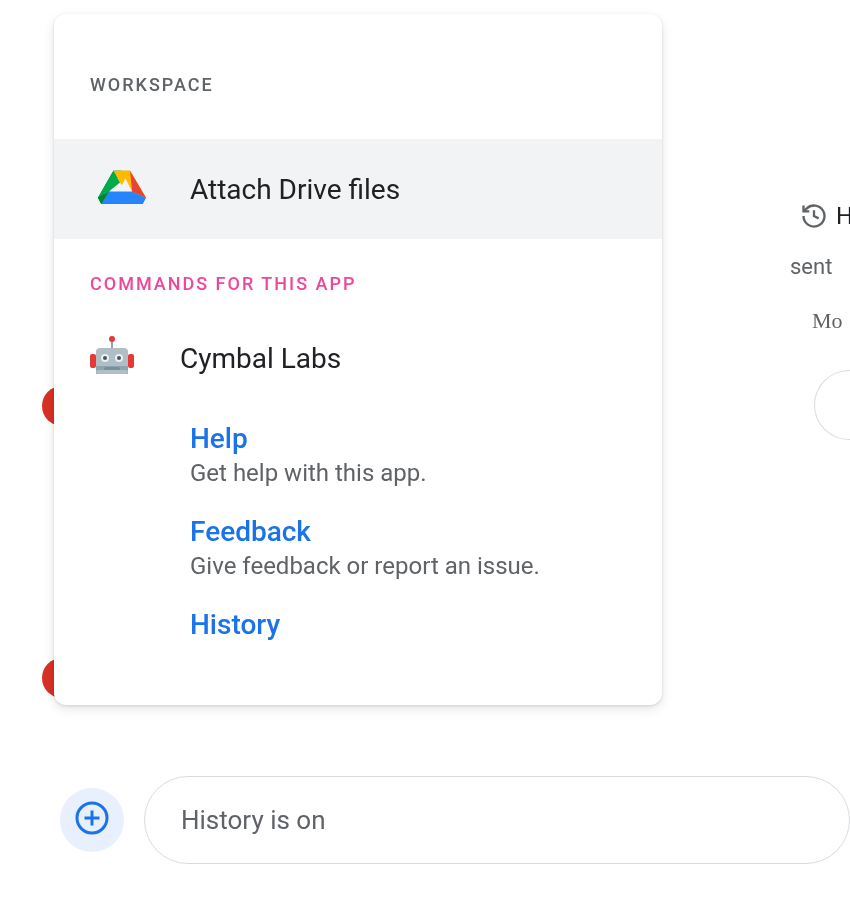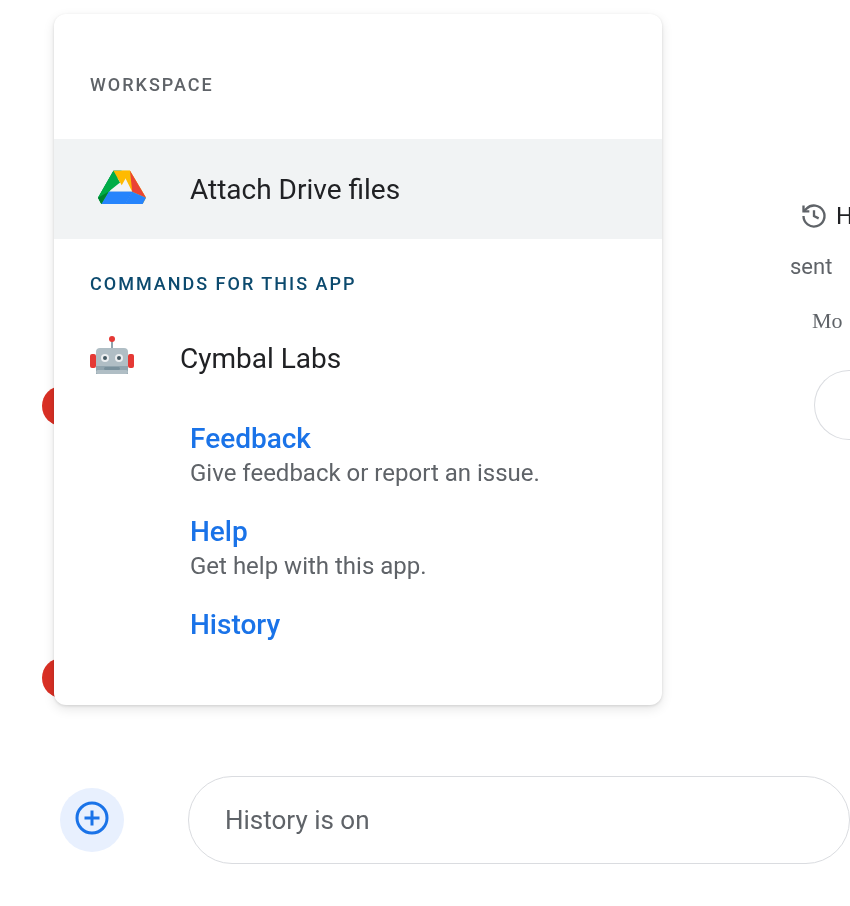--- a/index.html
+++ b/index.html
@@ -48,21 +48,21 @@
     .drive-label {
       font-size: 28px;
       color: #202124;
       margin-left: 44px;
       font-weight: 400;
     }
     .commands-header {
       font-size: 18px;
       font-weight: 500;
       letter-spacing: 2px;
-      color: #0c4a6e;
+      color: #ec4899;
       padding: 34px 20px 28px 36px;
     }
     .app-row {
       display: flex;
       align-items: center;
       padding: 12px 36px 12px 34px;
     }
     .app-icon {
       width: 48px;
       height: 48px;
@@ -93,21 +93,20 @@
       color: #5f6368;
       font-weight: 400;
     }
     .composer-bar {
       position: absolute;
       top: 776px;
       left: 60px;
       right: 0;
       display: flex;
       align-items: center;
-      gap: 44px;
     }
     .plus-button {
       width: 64px;
       height: 64px;
       border-radius: 50%;
       background: #e8f0fe;
       display: flex;
       align-items: center;
       justify-content: center;
       cursor: pointer;
@@ -239,26 +238,26 @@
         <rect x="16" y="33" width="16" height="3" rx="1.5" fill="#78909c"></rect>
         <line x1="24" y1="14" x2="24" y2="6" stroke="#90a4ae" stroke-width="2"></line>
         <circle cx="24" cy="5" r="3" fill="#e53935"></circle>
       </svg>
     </span>
     <span class="app-label">Cymbal Labs</span>
   </div>
 
   <div class="command-list">
     <div class="command-item">
+      <div class="command-title">Help</div>
+      <div class="command-desc">Get help with this app.</div>
+    </div>
+    <div class="command-item">
       <div class="command-title">Feedback</div>
       <div class="command-desc">Give feedback or report an issue.</div>
-    </div>
-    <div class="command-item">
-      <div class="command-title">Help</div>
-      <div class="command-desc">Get help with this app.</div>
     </div>
     <div class="command-item">
       <div class="command-title">History</div>
     </div>
   </div>
 </div>
 
 <div class="composer-bar">
   <div class="plus-button">
     <span>

